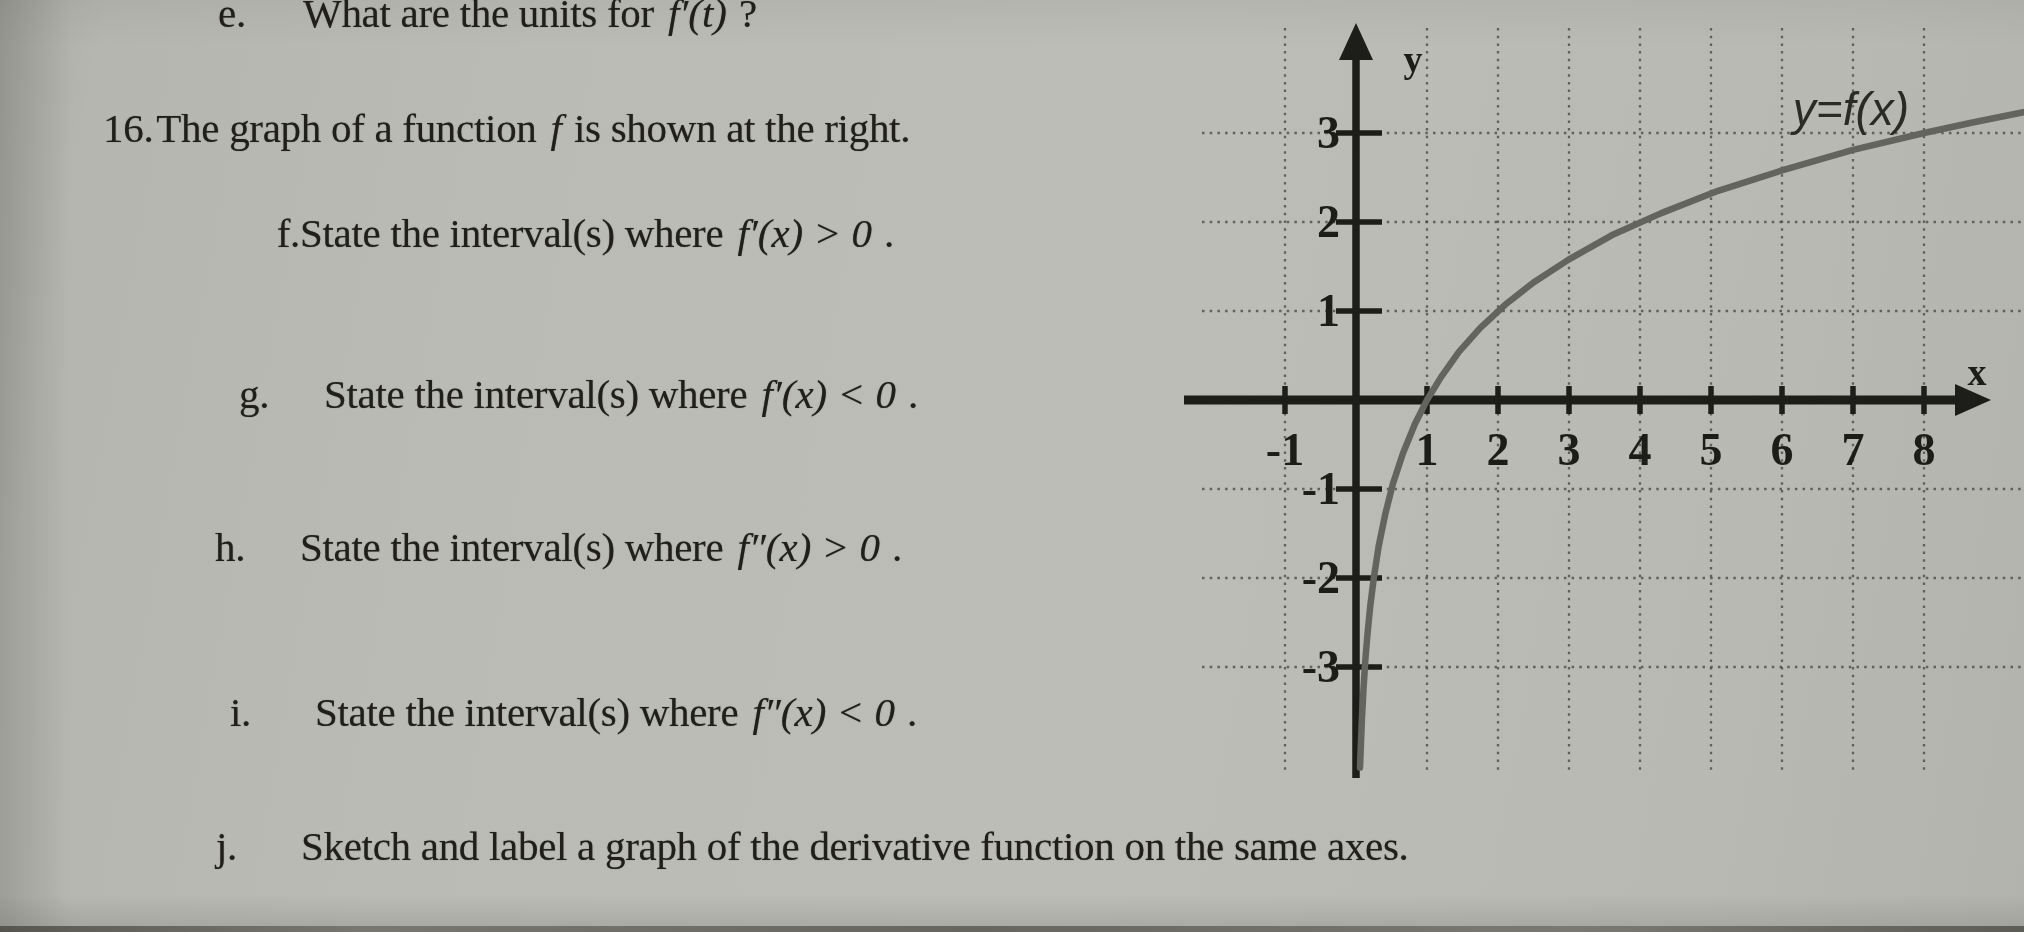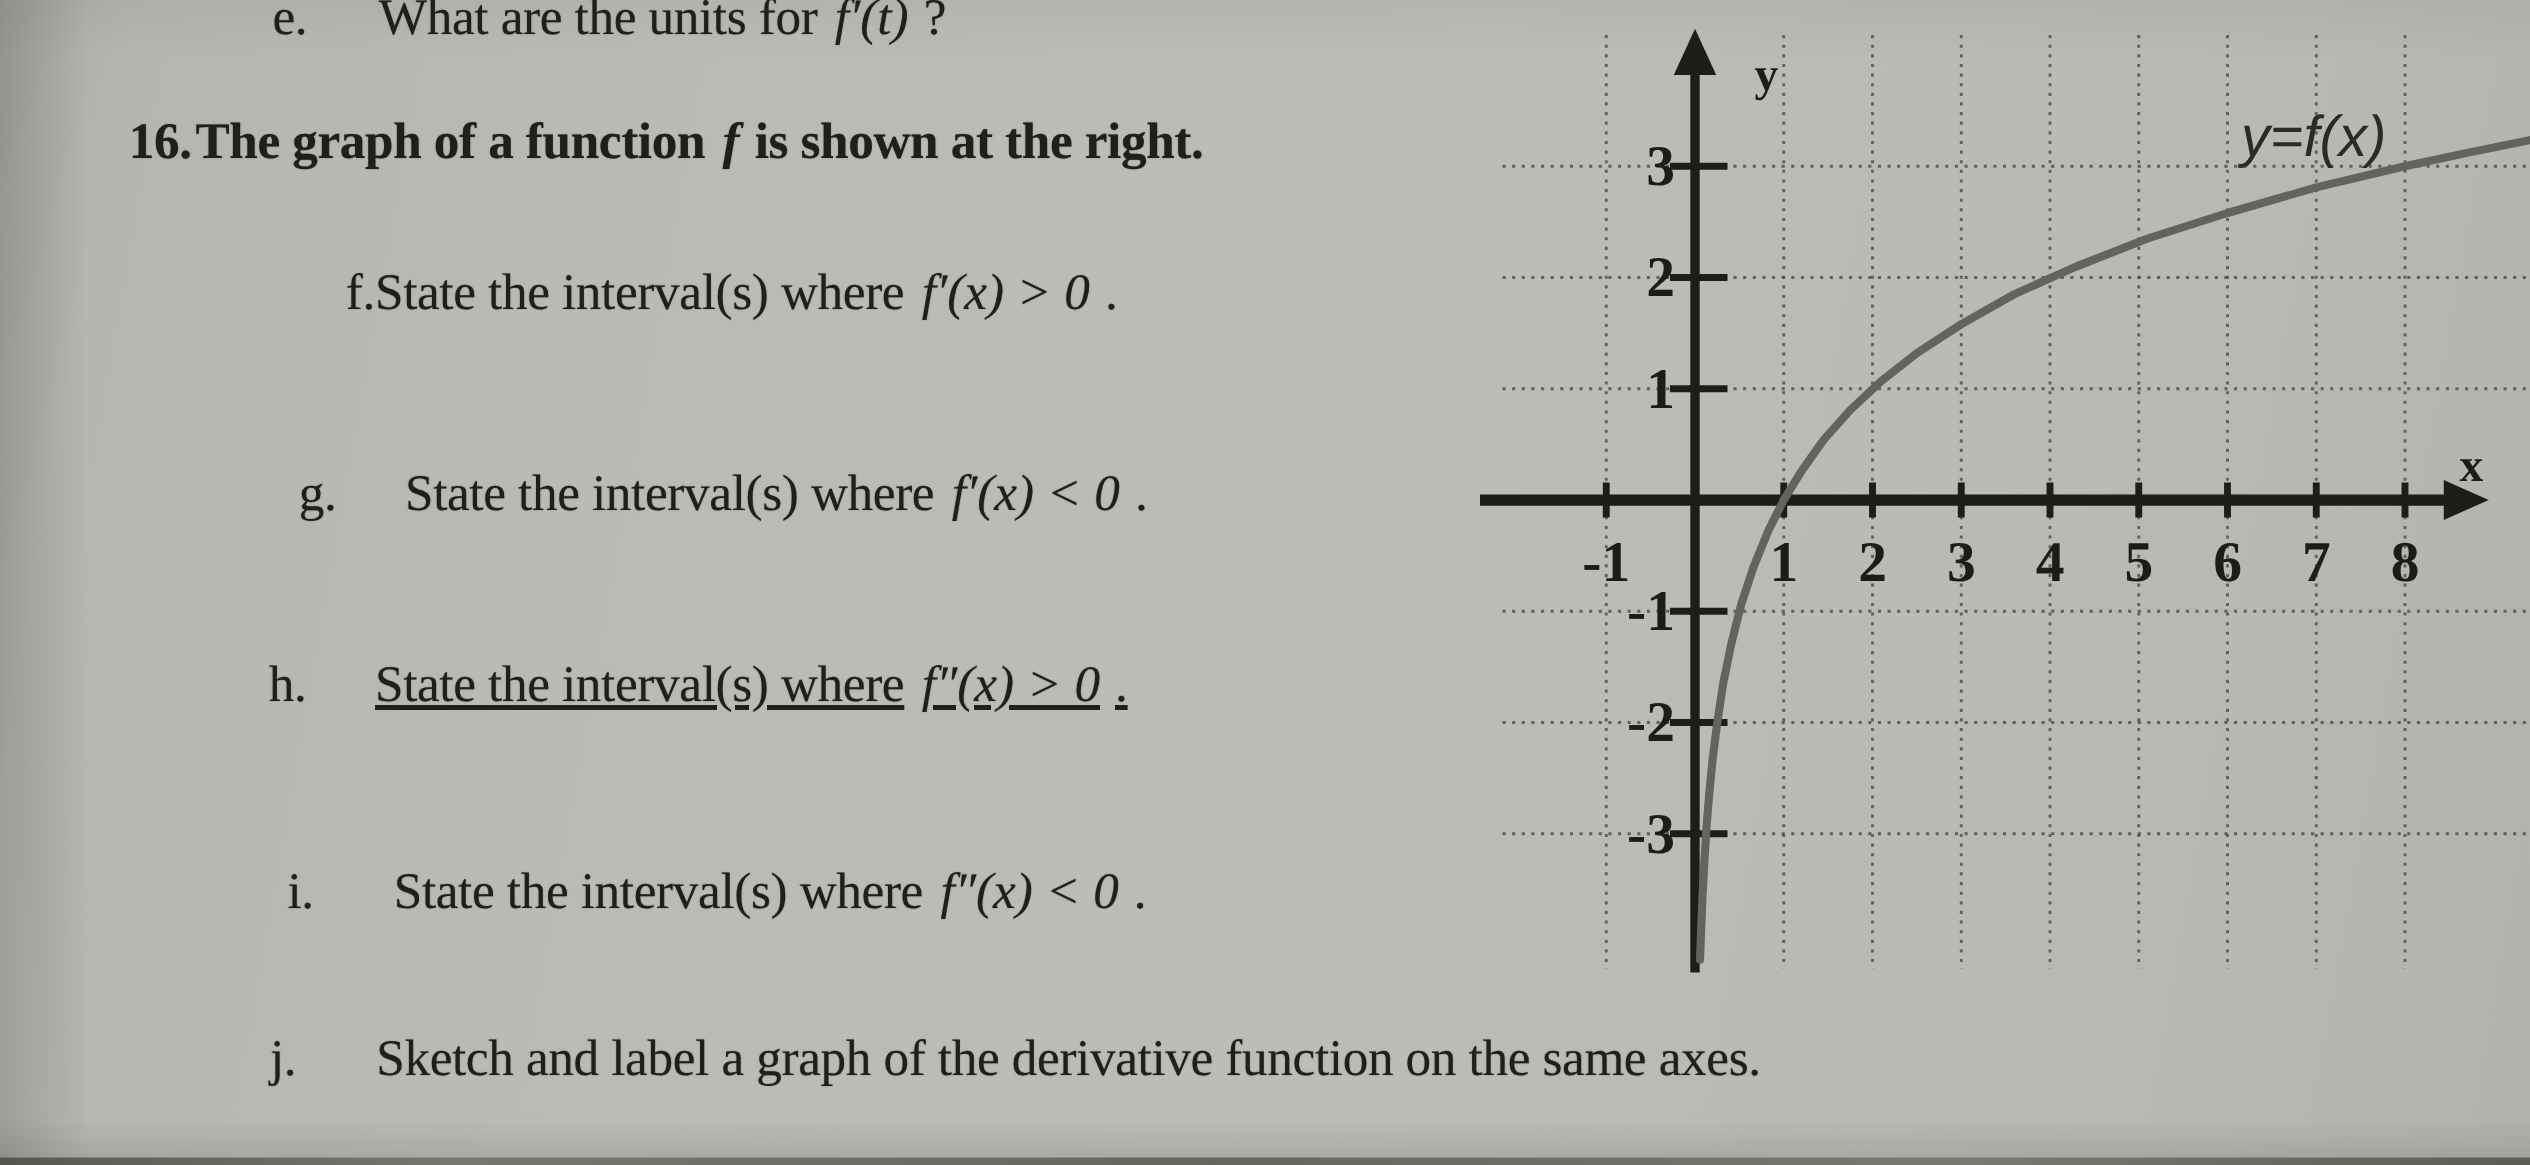--- a/index.html
+++ b/index.html
@@ -16,24 +16,24 @@
   .scan-edge{position:absolute;left:0;right:0;bottom:0;height:6px;opacity:.8;
     background:linear-gradient(to right,#47473f,#6b6b63 18%,#55554d 48%,#6e6e66 78%,#4c4c44);}
   .qline{position:absolute;white-space:nowrap;font-size:41px;letter-spacing:-.3px;line-height:1.15;
     text-shadow:0 0 1px rgba(35,34,30,.55);}
   .qlabel{display:inline-block;width:85px;}
   #q16 .qlabel{width:auto;margin-right:3px;}
   .qmath{font-style:italic;margin-left:14px;margin-right:4px;letter-spacing:0;}
   .qafter{margin-left:8px;}
   .qmath:empty,.qafter:empty{display:none;}
   #qe{left:218px;top:-10px;}
-  #q16{left:103px;top:89px;font-weight:bold;}
+  #q16{left:103px;top:105px;}
   #qf{left:215px;top:210px;text-align:right;}
   #qg{left:215px;top:371px;margin-left:24px;}
-  #qh{left:215px;top:524px;text-decoration:underline;}
+  #qh{left:215px;top:524px;}
   #qi{left:230px;top:689px;}
   #qj{left:216px;top:823px;}
   #graph{position:absolute;left:1140px;top:10px;width:884px;height:780px;}
   .grid{stroke:#4b4b46;stroke-width:2.3;stroke-dasharray:2.5 5.2;opacity:.8;fill:none;}
   .axis{stroke:#1d1d19;}
   .ax{stroke-width:9;}
   .ay{stroke-width:7.5;}
   .axisfill{fill:#1d1d19;stroke:none;}
   .tick{stroke:#1d1d19;stroke-width:5.5;}
   .ticklabel{font-family:"Liberation Serif",serif;font-weight:600;font-size:46px;fill:#1c1c18;}

